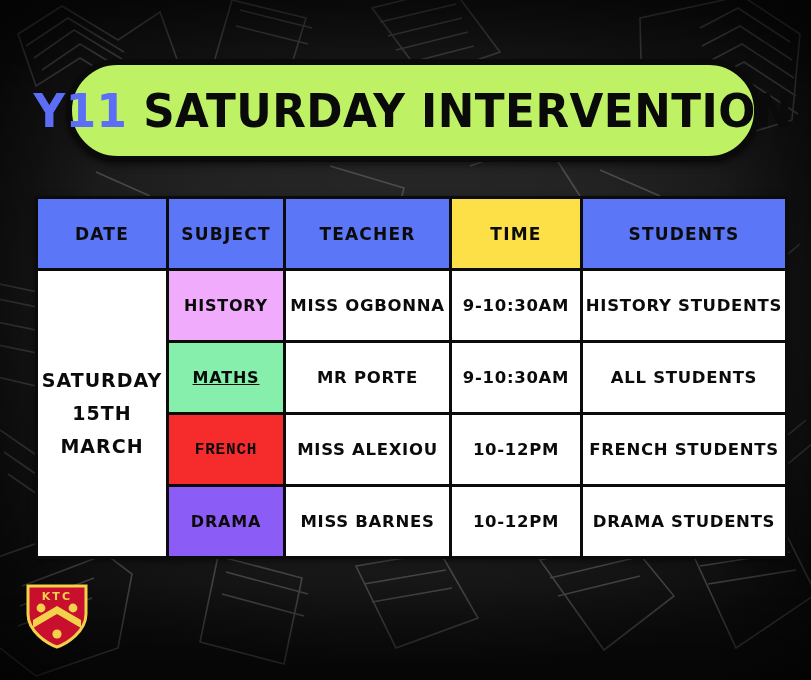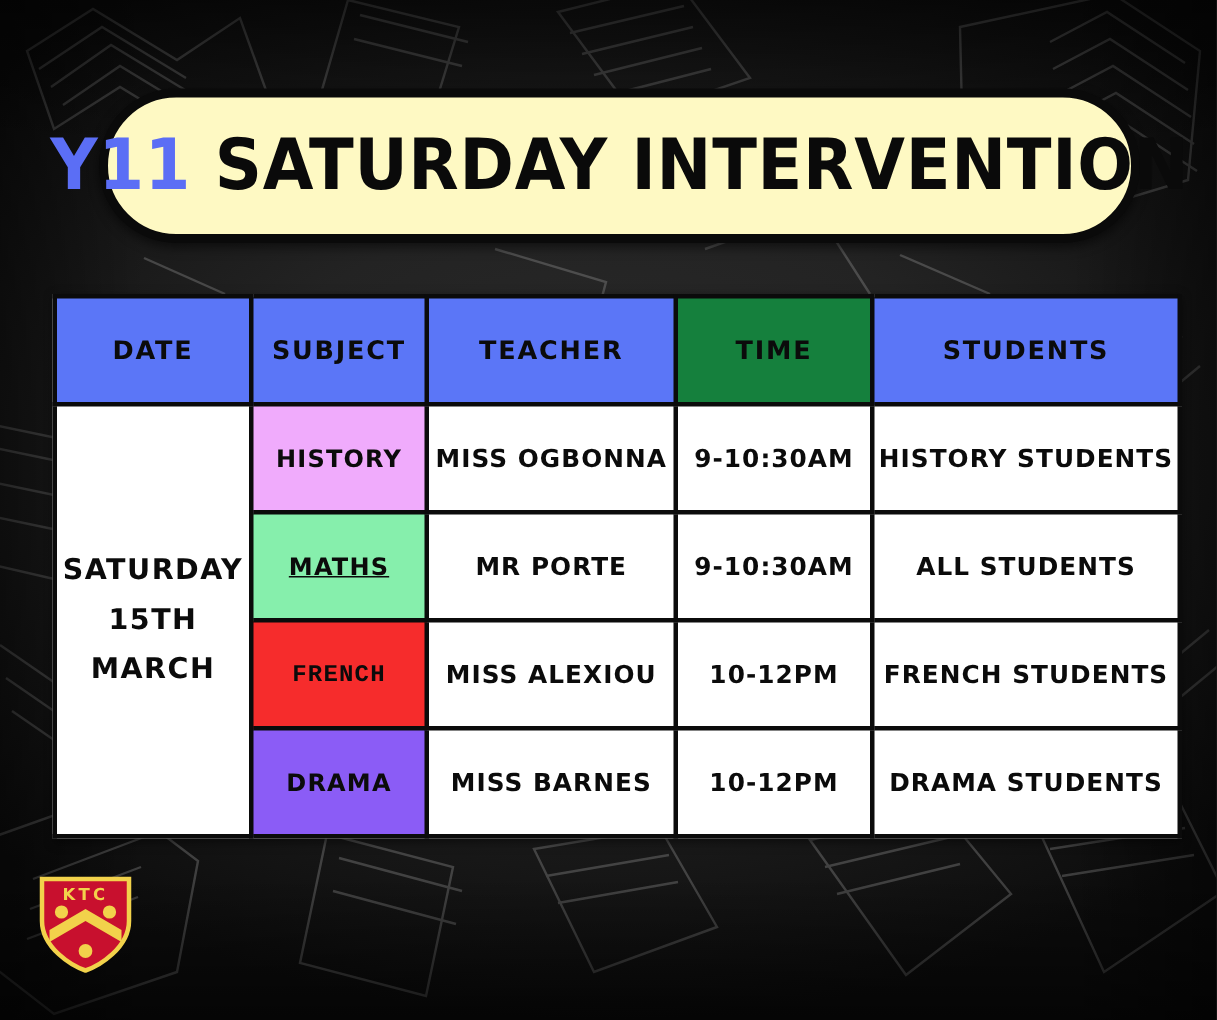--- a/index.html
+++ b/index.html
@@ -38,21 +38,21 @@
     pointer-events: none;
   }
 
   
   .title-pill {
     position: absolute;
     left: 66px;
     top: 59px;
     width: 694px;
     height: 103px;
-    background: #fef9c3;
+    background: #bef264;
     border: 6px solid #0a0a0a;
     border-radius: 56px;
     box-sizing: border-box;
     display: flex;
     align-items: center;
     justify-content: center;
     box-shadow: 0 3px 7px rgba(0,0,0,0.55);
   }
   .title-text {
     font-family: "DejaVu Sans", sans-serif;
@@ -244,21 +244,21 @@
         <col class="col-subj">
         <col class="col-teach">
         <col class="col-time">
         <col class="col-stud">
     </colgroup>
     <thead>
       <tr>
         <th style="background: rgb(91, 118, 247);">DATE</th>
         <th style="background: rgb(91, 118, 247);">SUBJECT</th>
         <th style="background: rgb(91, 118, 247);">TEACHER</th>
-        <th style="background: #15803d;">TIME</th>
+        <th style="background: #fde047;">TIME</th>
         <th style="background: rgb(91, 118, 247);">STUDENTS</th>
       </tr>
     </thead>
     <tbody>
       <tr>
         <td class="date-cell" rowspan="4">
           <div>SATURDAY</div>
           <div>15TH</div>
           <div>MARCH</div>
         </td>

